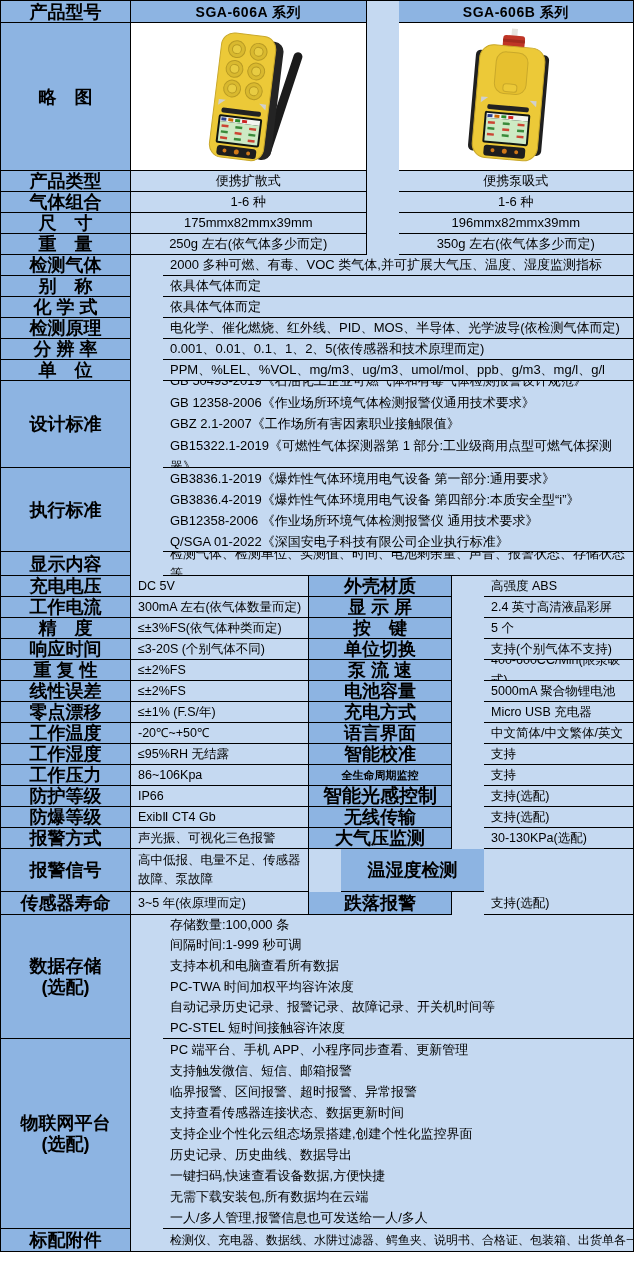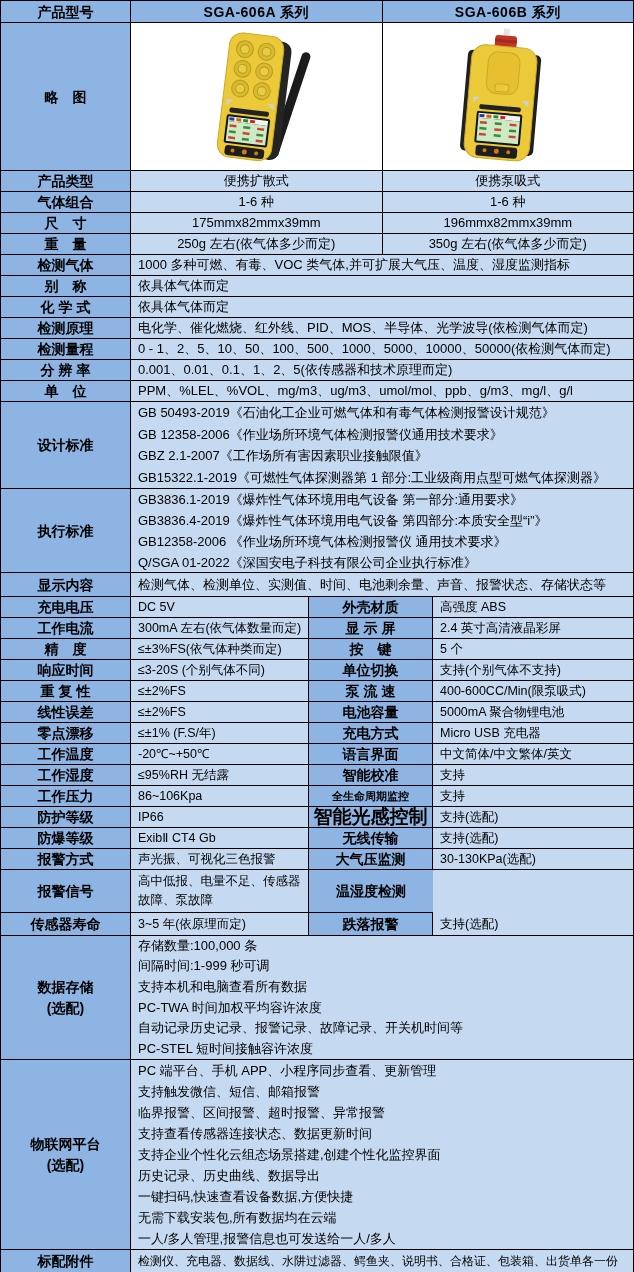--- a/index.html
+++ b/index.html
@@ -15,45 +15,45 @@
   .cell{
     box-sizing:border-box;
     border-right:1px solid #000;
     border-bottom:1px solid #000;
     display:flex;
     flex-direction:column;
     justify-content:center;
     overflow:hidden;
     line-height:20px;
   }
-  .cell:last-child{border-right:0;}
+  .cell:last-child{border-right:0;margin-left:32px;}
   .row.last .cell{border-bottom:0;}
   .lbl{
     background:#8DB4E2;
     font-weight:bold;
-    font-size:14px;
+    font-size:18px;
     text-align:center;
     align-items:center;
   }
   .hdr{font-size:14px;letter-spacing:0.5px;}
   .val{
     background:#C5D9F1;
     font-size:13px;
     padding-left:7px;
     align-items:flex-start;
     text-align:left;
   }
   .val.center{padding-left:0;align-items:center;text-align:center;}
   .val.sm{font-size:12.5px;}
   .val.xs{font-size:12px;white-space:nowrap;}
   .img{background:#ffffff;align-items:center;justify-content:center;padding:0;}
   .c-label{width:130px;flex:none;}
   .c-half{flex:1;}
   .c-v1{width:178px;flex:none;}
-  .c-l2{width:124px;flex:none;}
+  .c-l2{width:143px;flex:none;}
   .c-v2{flex:1;}
 </style>
 </head>
 <body>
 
 <div class="sheet">
 
   <div class="row" style="height:22px">
     <div class="cell lbl c-label">产品型号</div>
     <div class="cell lbl hdr c-half">SGA-606A 系列</div>
@@ -167,37 +167,33 @@
     <div class="cell val center c-half">196mmx82mmx39mm</div>
   </div>
   <div class="row" style="height:21px">
     <div class="cell lbl c-label">重　量</div>
     <div class="cell val center c-half">250g 左右(依气体多少而定)</div>
     <div class="cell val center c-half">350g 左右(依气体多少而定)</div>
   </div>
 
   <div class="row" style="height:21px">
     <div class="cell lbl c-label">检测气体</div>
-    <div class="cell val c-half">1000 多种可燃、有毒、VOC 类气体,并可扩展大气压、温度、湿度监测指标</div>
+    <div class="cell val c-half">2000 多种可燃、有毒、VOC 类气体,并可扩展大气压、温度、湿度监测指标</div>
   </div>
   <div class="row" style="height:21px">
     <div class="cell lbl c-label">别　称</div>
     <div class="cell val c-half">依具体气体而定</div>
   </div>
   <div class="row" style="height:21px">
     <div class="cell lbl c-label">化 学 式</div>
     <div class="cell val c-half">依具体气体而定</div>
   </div>
   <div class="row" style="height:21px">
     <div class="cell lbl c-label">检测原理</div>
     <div class="cell val c-half">电化学、催化燃烧、红外线、PID、MOS、半导体、光学波导(依检测气体而定)</div>
-  </div>
-  <div class="row" style="height:21px">
-    <div class="cell lbl c-label">检测量程</div>
-    <div class="cell val c-half">0 - 1、2、5、10、50、100、500、1000、5000、10000、50000(依检测气体而定)</div>
   </div>
   <div class="row" style="height:21px">
     <div class="cell lbl c-label">分 辨 率</div>
     <div class="cell val c-half">0.001、0.01、0.1、1、2、5(依传感器和技术原理而定)</div>
   </div>
   <div class="row" style="height:21px">
     <div class="cell lbl c-label">单　位</div>
     <div class="cell val c-half">PPM、%LEL、%VOL、mg/m3、ug/m3、umol/mol、ppb、g/m3、mg/l、g/l</div>
   </div>
   <div class="row" style="height:87px">

